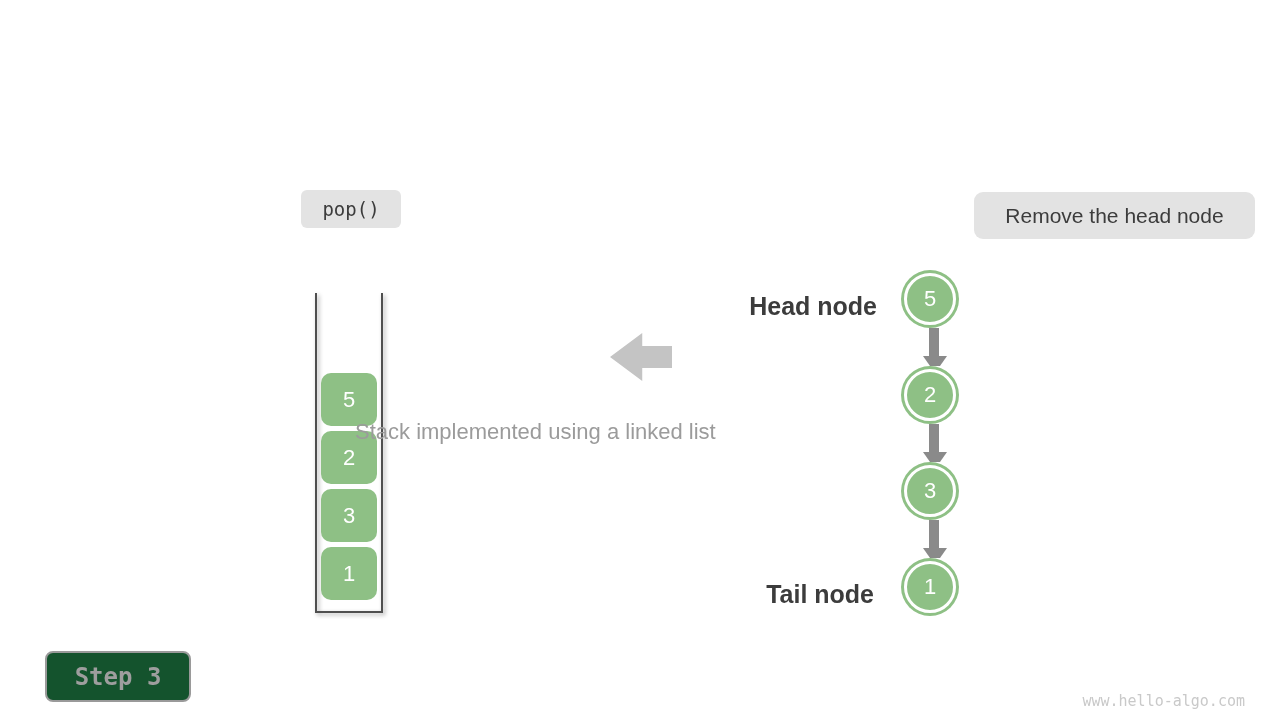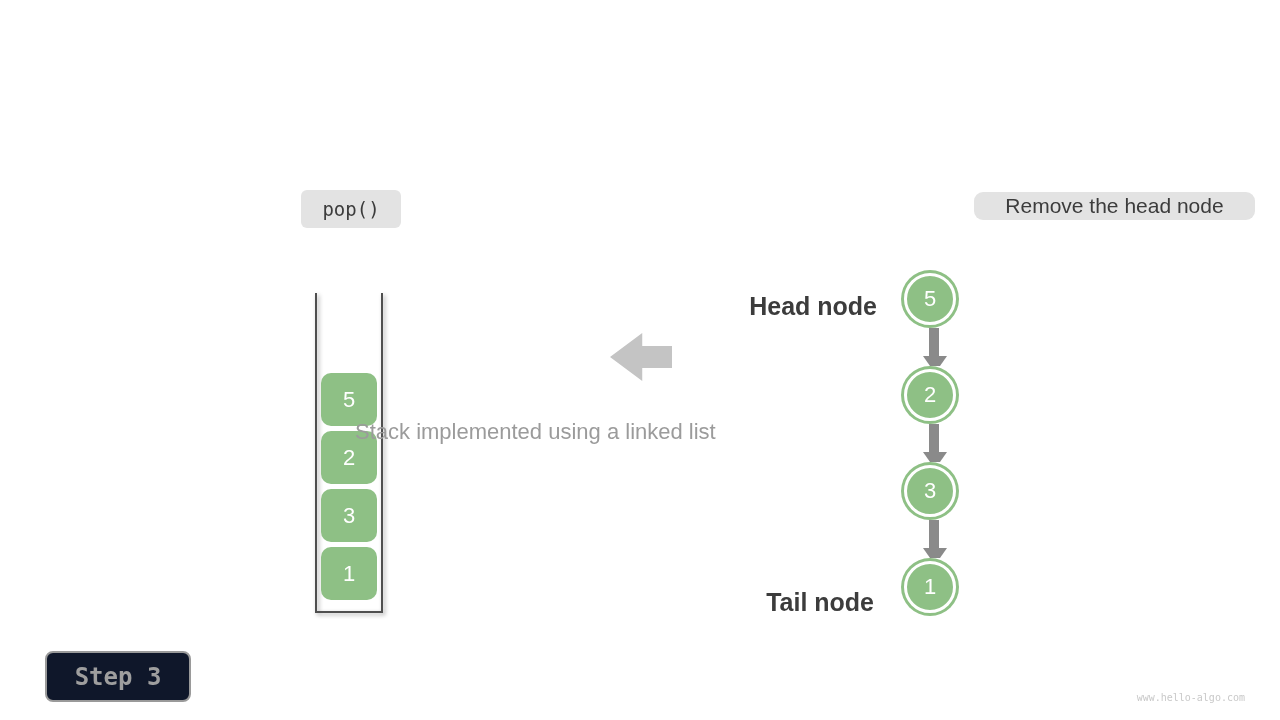--- a/index.html
+++ b/index.html
@@ -16,21 +16,21 @@
   *{margin:0;padding:5px;box-sizing:border-box;}
   html,body{width:1280px;height:720px;background:#ffffff;overflow:hidden;}
   .canvas{position:relative;width:1280px;height:720px;background:#fff;
           font-family:"Liberation Sans",sans-serif;}
 
   
   .badge{position:absolute;display:flex;align-items:center;justify-content:center;
          background:var(--badge-bg);color:var(--dark-text);}
   .op-badge{left:291px;top:180px;width:100px;height:38px;border-radius:6px;
             font-family:"DejaVu Sans Mono",monospace;font-size:19px;}
-  .annotation-badge{left:964px;top:182px;width:281px;height:28px;border-radius:9px;
+  .annotation-badge{left:964px;top:182px;width:281px;height:47px;border-radius:9px;
             font-size:21px;}
 
   
   .vessel{position:absolute;left:305px;top:283px;width:68px;height:320px;
           border:2px solid var(--vessel-border);border-top:none;
           filter:drop-shadow(2px 2px 2px rgba(0,0,0,0.35));}
   .stack-item{position:absolute;left:311px;width:56px;height:53px;border-radius:10px;
           background:var(--node-green);color:#fff;font-size:22px;
           display:flex;align-items:center;justify-content:center;}
   .stack-item.s0{top:363px;}
@@ -43,21 +43,21 @@
           background:var(--block-arrow);
           clip-path:polygon(0 50%,52% 0,52% 27%,100% 27%,100% 73%,52% 73%,52% 100%);}
 
   
   .caption{position:absolute;left:340px;top:404px;width:600px;
           font-size:22px;color:var(--gray-text);}
 
   
   .node-label{position:absolute;font-size:25px;font-weight:bold;color:var(--dark-text);}
   .head-label{top:277px;right:408px;}
-  .tail-label{top:565px;right:411px;margin-top:8px;}
+  .tail-label{top:565px;right:411px;}
   .ll-node{position:absolute;left:894px;width:52px;height:52px;border-radius:50%;
           background:var(--node-green);border:3px solid #fff;
           box-shadow:0 0 0 3px var(--node-green);
           display:flex;align-items:center;justify-content:center;
           color:#fff;font-size:22px;}
   .ll-node.n0{top:263px;}
   .ll-node.n1{top:359px;}
   .ll-node.n2{top:455px;}
   .ll-node.n3{top:551px;}
   .list-arrow{position:absolute;left:913px;width:14px;height:38px;}
@@ -65,28 +65,28 @@
   .list-arrow.a1{top:414px;}
   .list-arrow.a2{top:510px;}
   .list-arrow .shaft{position:absolute;left:5.5px;top:0;width:3px;height:28px;
           background:var(--arrow-gray);}
   .list-arrow .tip{position:absolute;left:0;top:28px;width:0;height:0;
           border-left:7px solid transparent;border-right:7px solid transparent;
           border-top:10px solid var(--arrow-gray);}
 
   
   .step-box{position:absolute;left:35px;top:641px;width:146px;height:51px;
-          background:#0f172a;border:2px solid #9A9A9A;border-radius:8px;
+          background:#14532d;border:2px solid #9A9A9A;border-radius:8px;
           display:flex;align-items:center;justify-content:center;
           font-family:"DejaVu Sans Mono",monospace;font-weight:bold;
           font-size:24px;color:var(--step-text);}
 
   
   .watermark{position:absolute;right:40px;top:677px;
-          font-family:"DejaVu Sans Mono",monospace;font-size:10px;
+          font-family:"DejaVu Sans Mono",monospace;font-size:15px;
           color:var(--watermark-gray);}
 </style>
 </head>
 <body>
 
 <div class="canvas">
 
   <div class="badge op-badge">
     <span>pop()</span>
   </div>

